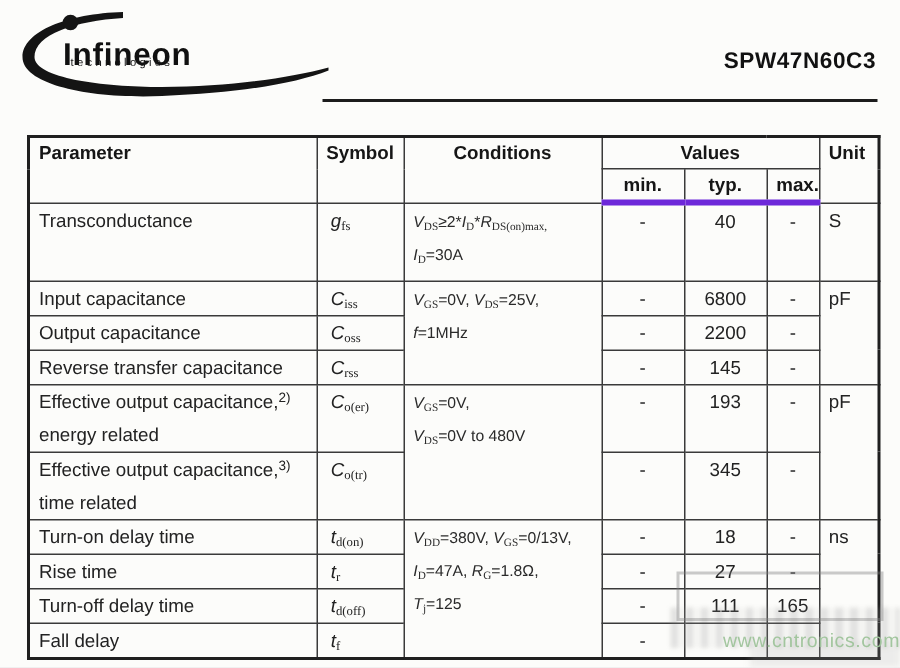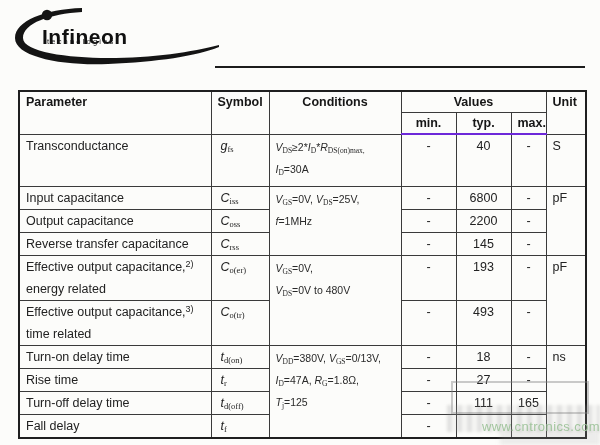--- a/index.html
+++ b/index.html
@@ -34,21 +34,21 @@
   }
   .char-table th,.char-table td{
     border:1px solid #3a3a3a;
     padding:0 6px;vertical-align:top;line-height:22px;
     font-size:12.5px;color:#222;overflow:hidden;white-space:nowrap;
   }
   .char-table th{font-weight:bold;font-size:12.5px;line-height:19px;padding-top:1px;text-align:left;color:#161616;}
   .char-table th.c{text-align:center;}
   tr.hdr1{height:20px;}
   tr.hdr2{height:20px;}
-  tr.hdr2 th{border-bottom:2px solid #6d28d9;}
+  tr.hdr2 th{border-bottom:4px solid #6d28d9;}
   tr.rh{height:22px;}
   tr.rh-lg{height:52px;}
   tr.rh2a{height:45px;}
   tr.rh2b{height:44px;}
   tr.rh-last{height:23px;}
   td.c{text-align:center;}
   td.cond{font-size:10.5px;color:#2a2a2a;line-height:22px;padding-top:1px;}
   td.sym{font-size:12.5px;padding-left:9px;}
   td.unit{padding-left:6px;}
   .char-table sub{font-size:8.5px;line-height:0;vertical-align:-2px;font-family:Liberation Serif, serif;}
@@ -78,20 +78,21 @@
 
 <div class="page">
 
   <svg class="logo-svg" viewBox="0 0 230 72" xmlns="http://www.w3.org/2000/svg">
     <path d="M 82 8 C 45 9 15 21 15 38 C 15 57 62 66 108 64 C 158 62 196 56 219 47 L 219 45 C 193 52 152 58 108 58 C 68 58 23 52 23 38 C 23 23 50 14 82 12 Z" fill="#141414"></path>
     <circle cx="47" cy="15" r="5.2" fill="#141414"></circle>
   </svg>
   <div class="brand-name">Infineon</div>
   <div class="brand-tagline">technologies</div>
 
+  <div class="part-number">SPW47N60C3</div>
   <div class="header-rule"></div>
 
 
   <table class="char-table">
     <colgroup>
       <col style="width:192px">
         <col style="width:58px">
         <col style="width:132px">
       <col style="width:55px">
         <col style="width:55px">
@@ -152,21 +153,21 @@
         <td class="cond" rowspan="2"><i>V</i><sub>GS</sub>=0V,<br><i>V</i><sub>DS</sub>=0V to 480V</td>
         <td class="c">-</td>
         <td class="c">193</td>
         <td class="c">-</td>
         <td class="unit" rowspan="2">pF</td>
       </tr>
       <tr class="rh2b">
         <td>Effective output capacitance,<sup>3)</sup><br>time related</td>
         <td class="sym"><i>C</i><sub>o(tr)</sub></td>
         <td class="c">-</td>
-        <td class="c">493</td>
+        <td class="c">345</td>
         <td class="c">-</td>
       </tr>
 
       <tr class="rh">
         <td>Turn-on delay time</td>
         <td class="sym"><i>t</i><sub>d(on)</sub></td>
         <td class="cond" rowspan="4"><i>V</i><sub>DD</sub>=380V, <i>V</i><sub>GS</sub>=0/13V,<br><i>I</i><sub>D</sub>=47A, <i>R</i><sub>G</sub>=1.8Ω,<br><i>T</i><sub>j</sub>=125</td>
         <td class="c">-</td>
         <td class="c">18</td>
         <td class="c">-</td>

